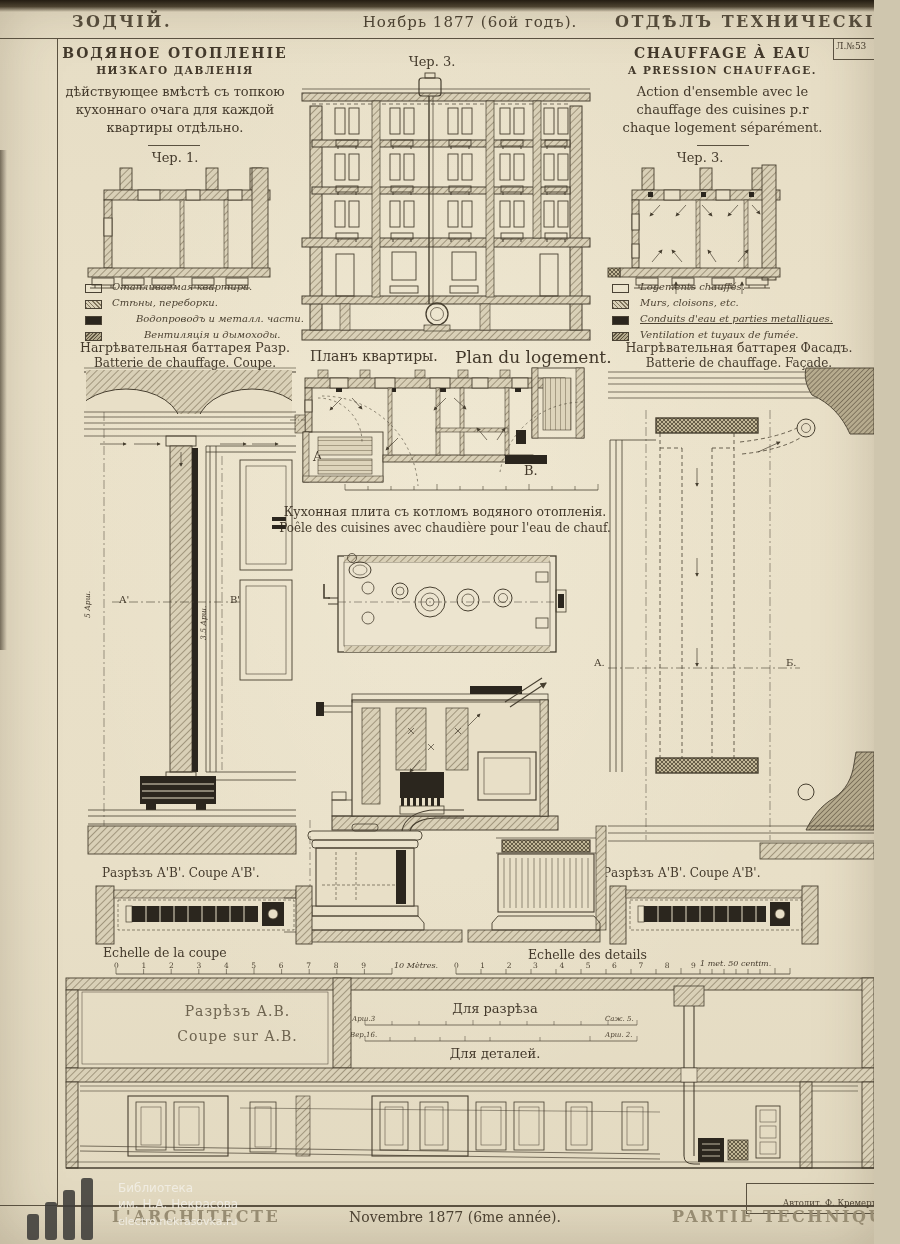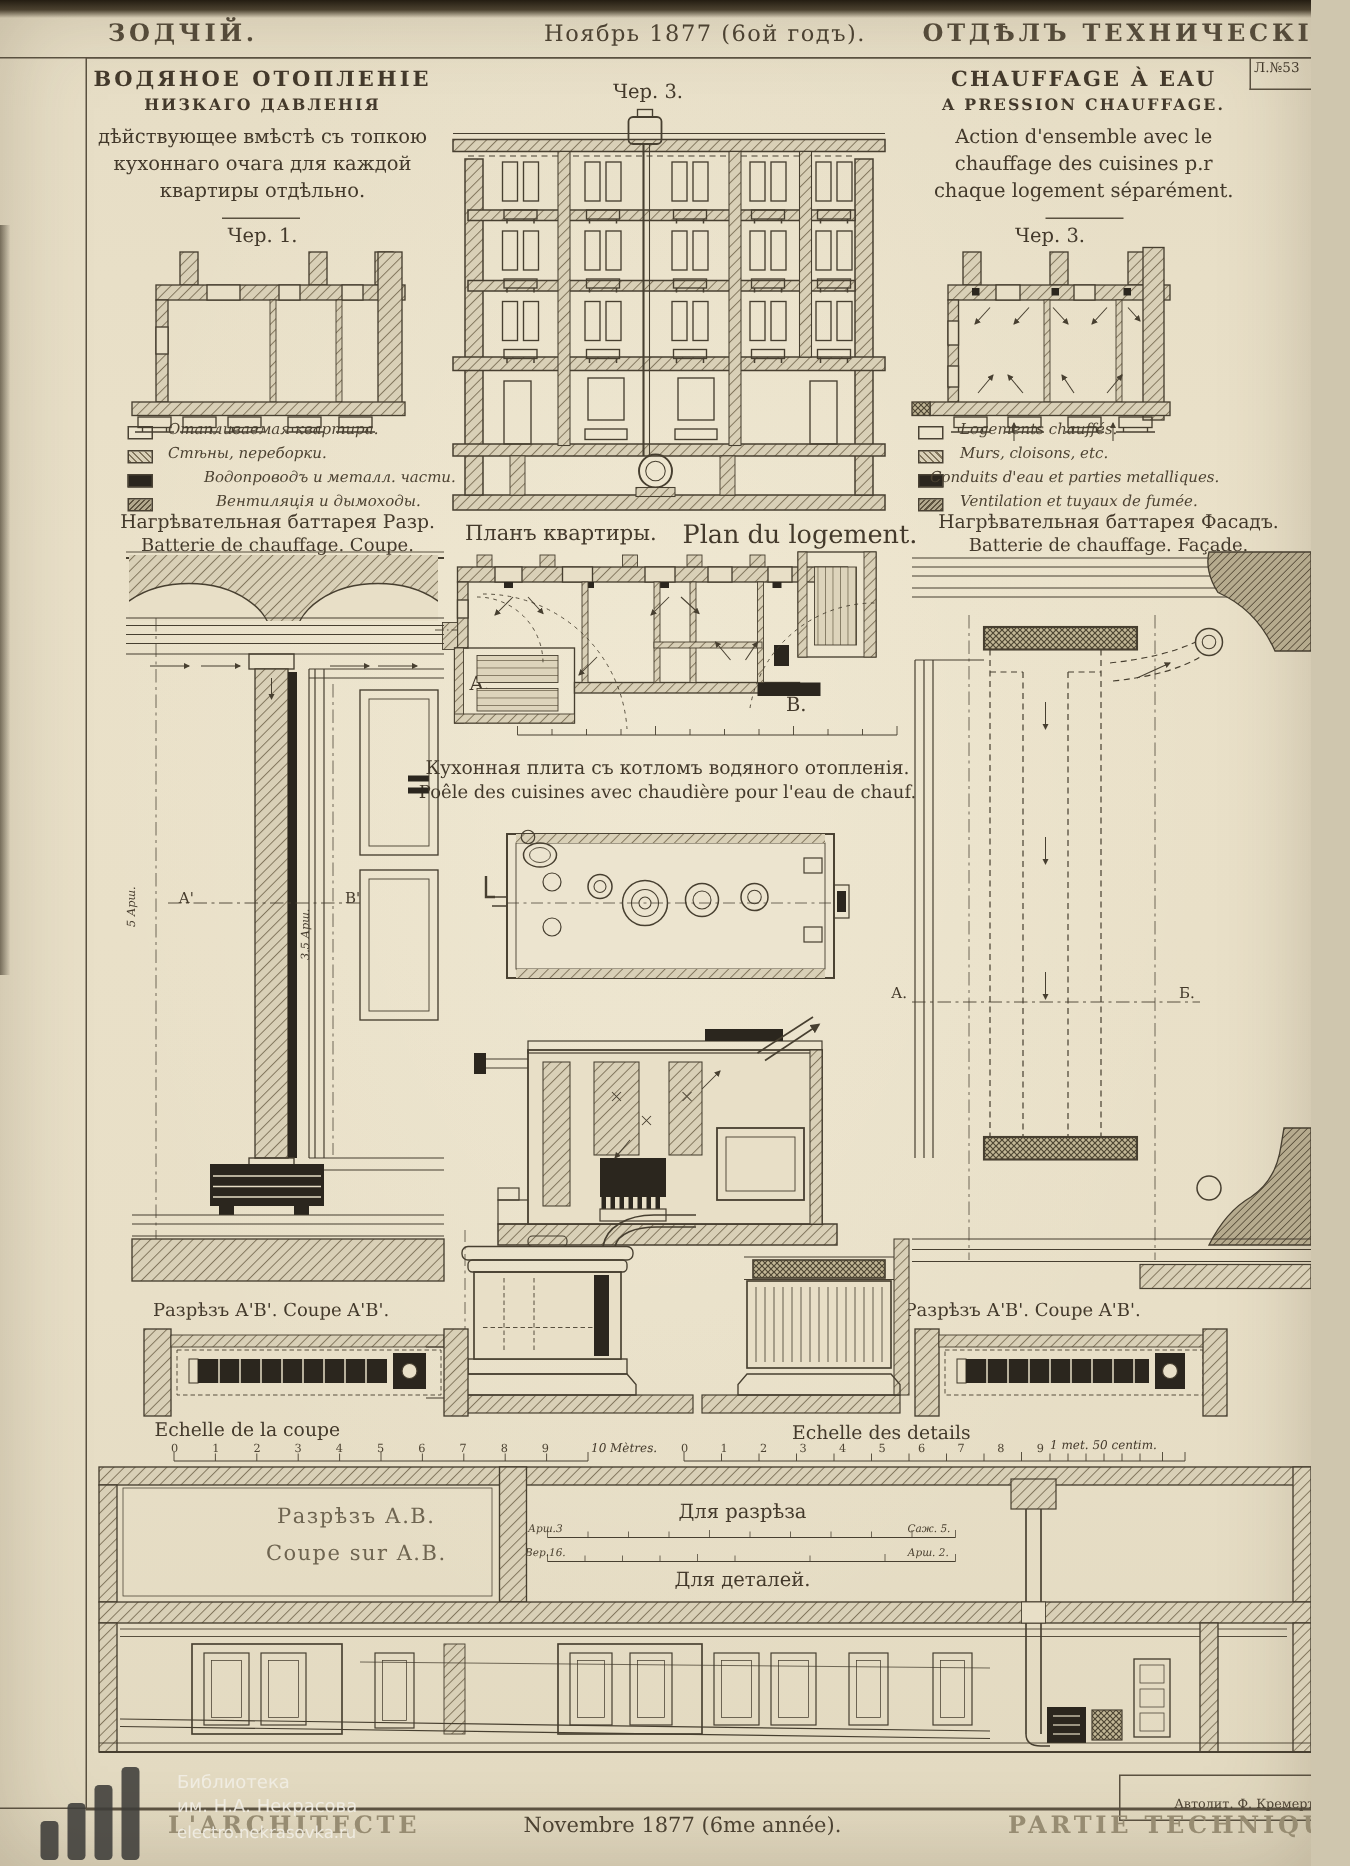--- a/index.html
+++ b/index.html
@@ -80,21 +80,21 @@
   <div class="sw sw-black" style="left:85px;top:316px;"></div>
   <div class="t cur" style="left:112px;top:314px;margin-left:24px;">Водопроводъ и металл. части.</div>
   <div class="sw sw-gray" style="left:85px;top:332px;"></div>
   <div class="t cur" style="left:112px;top:330px;margin-left:32px;">Вентиляція и дымоходы.</div>
 
   <div class="sw sw-white" style="left:612px;top:284px;"></div>
   <div class="t cur" style="left:640px;top:282px;">Logements chauffés.</div>
   <div class="sw sw-hatch" style="left:612px;top:300px;"></div>
   <div class="t cur" style="left:640px;top:298px;">Murs, cloisons, etc.</div>
   <div class="sw sw-black" style="left:612px;top:316px;"></div>
-  <div class="t cur" style="left:620px;top:314px;">Conduits d'eau et parties metalliques.</div>
+  <div class="t cur" style="left:640px;top:314px;text-decoration:underline;">Conduits d'eau et parties metalliques.</div>
   <div class="sw sw-gray" style="left:612px;top:332px;"></div>
   <div class="t cur" style="left:640px;top:330px;">Ventilation et tuyaux de fumée.</div>
 
   <div class="t c" style="left:60px;top:341px;width:250px;font-size:12.5px;">Нагрѣвательная баттарея Разр.</div>
   <div class="t c" style="left:60px;top:357px;width:250px;font-size:12px;">Batterie de chauffage. Coupe.</div>
   <div class="t" style="left:310px;top:349px;font-size:14px;">Планъ квартиры.</div>
   <div class="t" style="left:455px;top:349px;font-size:17px;">Plan du logement.</div>
   <div class="t c" style="left:608px;top:341px;width:262px;font-size:12.5px;">Нагрѣвательная баттарея Фасадъ.</div>
   <div class="t c" style="left:608px;top:357px;width:262px;font-size:12px;">Batterie de chauffage. Façade.</div>
   <div class="t c" style="left:278px;top:505px;width:334px;font-size:12.5px;">Кухонная плита съ котломъ водяного отопленія.</div>

